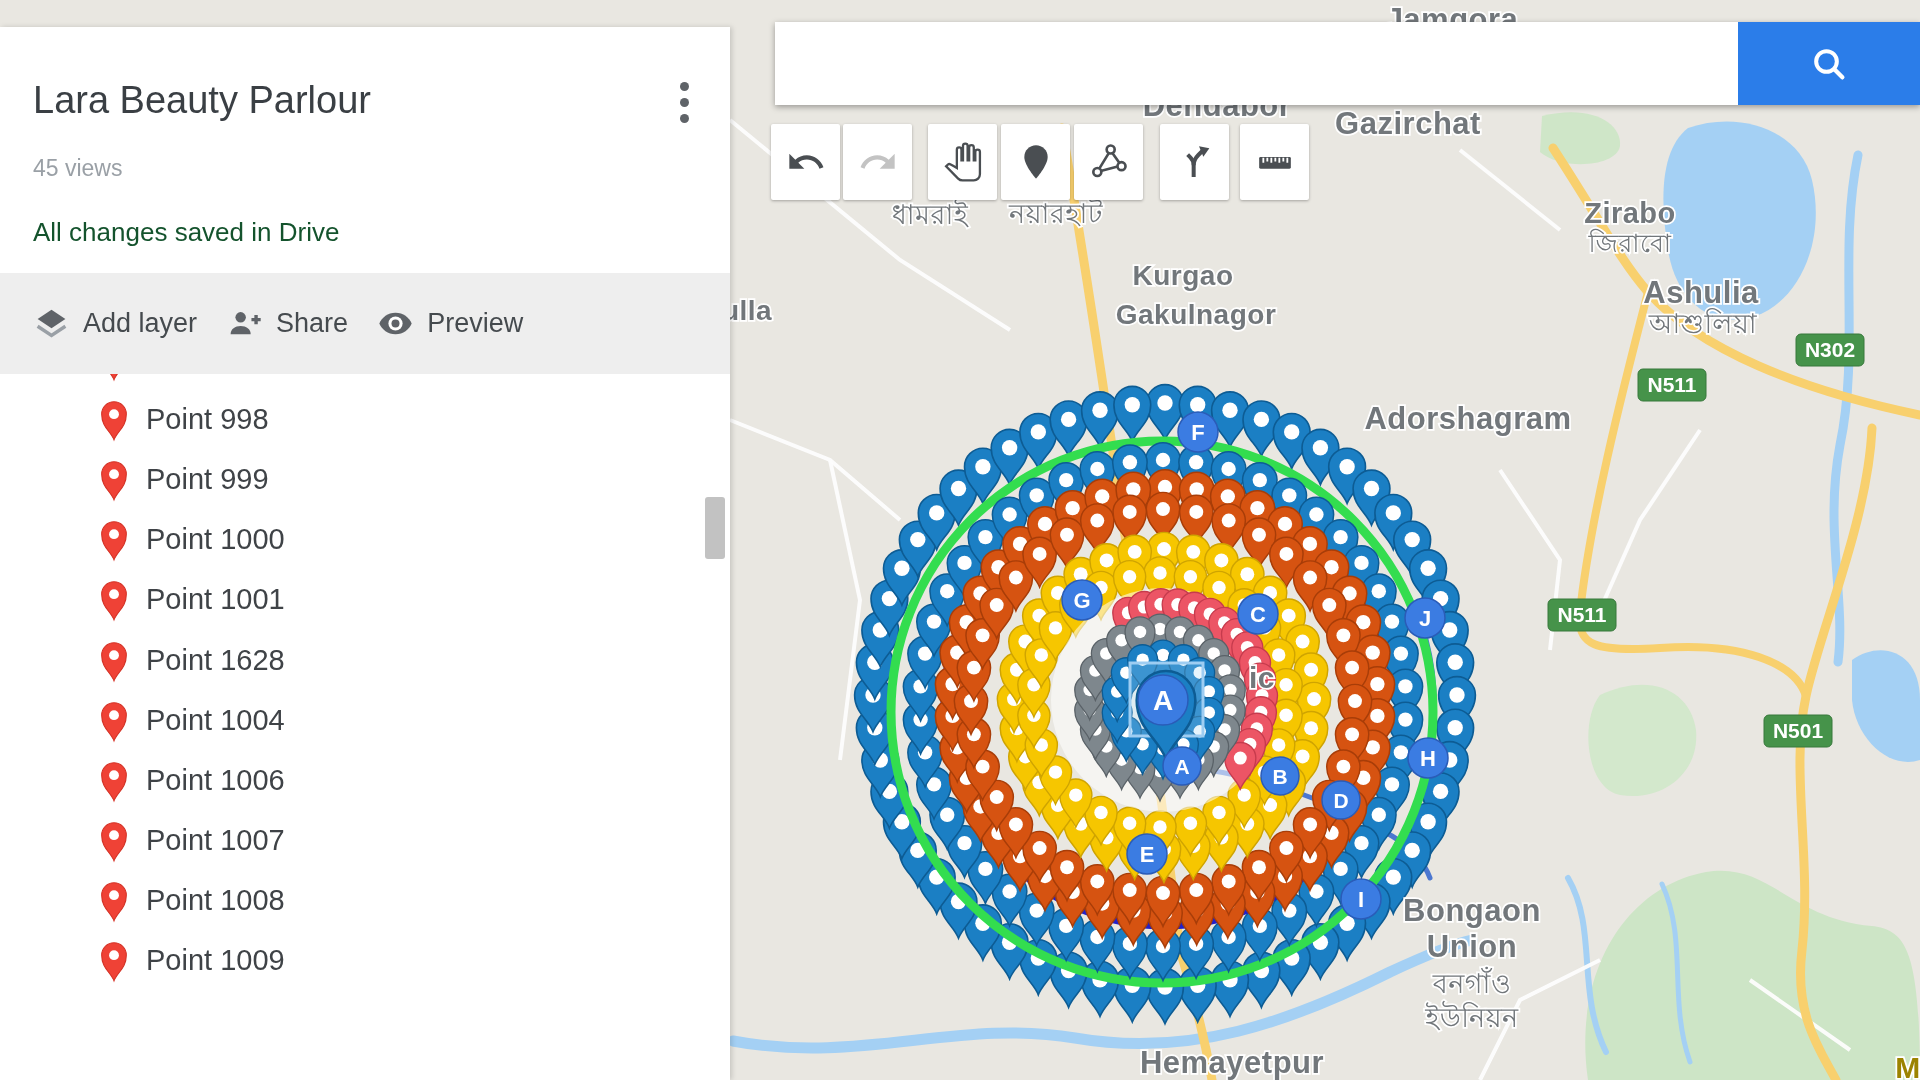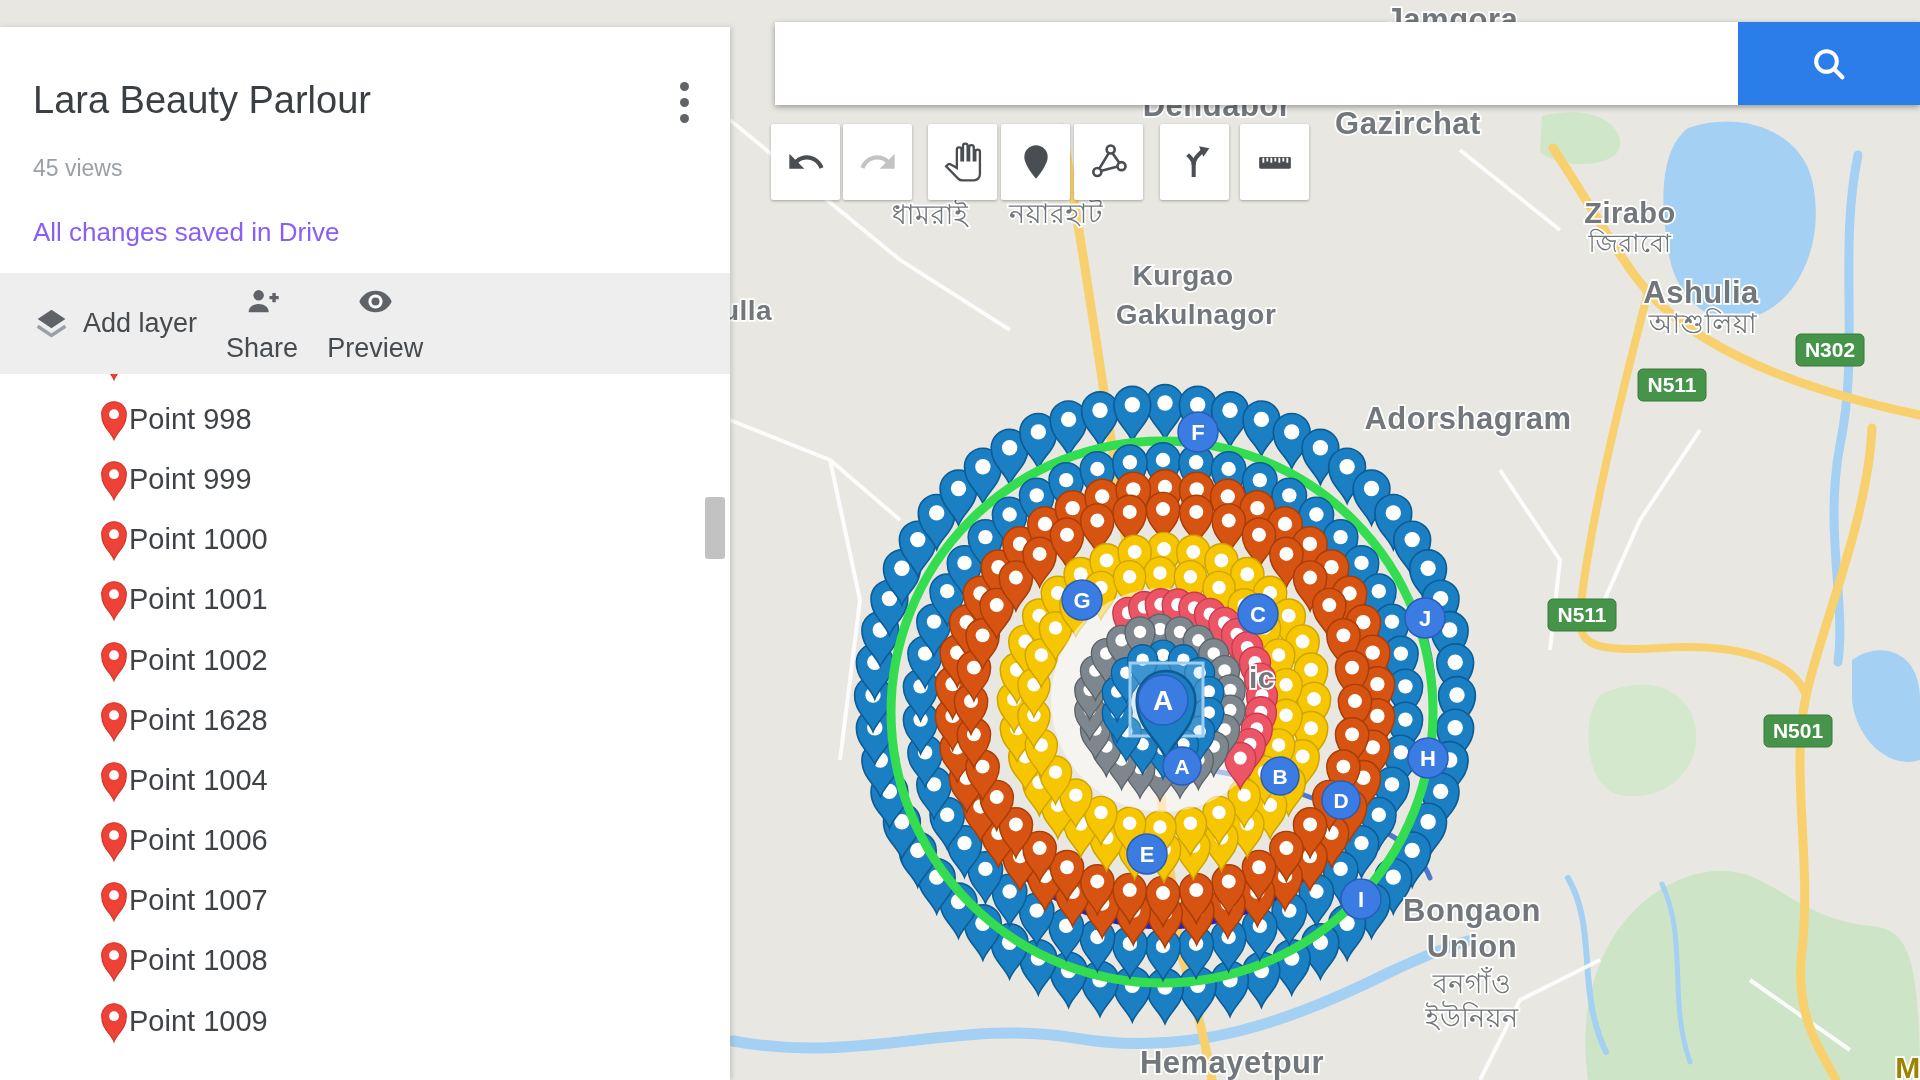--- a/index.html
+++ b/index.html
@@ -15,32 +15,32 @@
   .route{fill:none;stroke:#2f63cc;stroke-width:5;opacity:.85;stroke-linecap:round;}
   .wroad{fill:none;stroke:#fdfdfd;stroke-width:4;opacity:.95;}
   .yroad{fill:none;stroke:#f8d06e;stroke-linecap:round;}
   .water{fill:none;stroke:#a4d0f4;stroke-linecap:round;}
 
   
   .panel{position:absolute;left:0;top:27px;width:730px;height:1053px;background:#fff;
     z-index:6;box-shadow:2px 0 5px rgba(0,0,0,.15);}
   .p-title{position:absolute;left:33px;top:52px;font-size:38px;color:#3a3f44;cursor:pointer;text-align:right;}
   .p-views{position:absolute;left:33px;top:106px;font-size:23px;color:#9aa0a6;margin-top:22px;}
-  .p-saved{position:absolute;left:33px;top:190px;font-size:26px;color:#8b5cf6;}
+  .p-saved{position:absolute;left:33px;top:190px;font-size:26px;color:#14532d;}
   .kebab{position:absolute;left:660px;top:42px;width:48px;height:66px;border:0;background:transparent;
     display:flex;flex-direction:column;align-items:center;justify-content:center;gap:7px;cursor:pointer;}
   .kebab i{width:9px;height:9px;border-radius:50%;background:#5f6368;display:block;}
   .ptoolbar{position:absolute;left:0;top:246px;width:730px;height:101px;background:#eeeeee;
     display:flex;align-items:center;padding-left:33px;box-sizing:border-box;z-index:3;}
   .ptb{display:flex;align-items:center;gap:13px;border:0;background:transparent;font-size:27px;
     color:#454a4e;font-family:inherit;cursor:pointer;padding:0;}
-  .ptb+.ptb{margin-left:29px;flex-direction:column;}
+  .ptb+.ptb{margin-left:29px;}
   .ptb svg{width:37px;height:37px;}
   .plist{position:absolute;left:0;top:302px;right:0;z-index:1;}
-  .row{height:60.2px;display:flex;align-items:center;padding-left:99px;cursor:pointer;text-align:center;}
+  .row{height:60.2px;display:flex;align-items:center;padding-left:99px;gap:17px;cursor:pointer;text-align:center;}
   .row .pin{width:30px;height:45px;flex:0 0 30px;}
   .row span{font-size:29px;color:#3f4347;}
   .thumb{position:absolute;left:705px;top:470px;width:20px;height:62px;background:#c2c2c2;
     border-radius:3px;z-index:4;cursor:pointer;}
 
   
   .searchbar{position:absolute;left:775px;top:22px;width:1145px;height:83px;z-index:5;
     box-shadow:0 2px 6px rgba(0,0,0,.35);display:flex;}
   .searchbar input{flex:1;border:0;outline:none;font-size:30px;padding:0 24px;font-family:inherit;background:#fff;}
   .search-btn{width:182px;border:0;background:#2b7de9;cursor:pointer;display:flex;
@@ -1406,27 +1406,20 @@
       <circle cy="-24" r="4.6" fill="#fff"></circle>
         </svg>
     <span>Point 1000</span>
       </div>
       <div class="row">
         <svg class="pin" viewBox="-14 -40 28 42">
       <path d="M0,0 C-3,-8 -11.5,-12 -11.5,-24 A11.5,11.5 0 1 1 11.5,-24 C11.5,-12 3,-8 0,0 Z" fill="#ef4236" stroke="#d43226"></path>
       <circle cy="-24" r="4.6" fill="#fff"></circle>
         </svg>
     <span>Point 1001</span>
-      </div>
-      <div class="row">
-        <svg class="pin" viewBox="-14 -40 28 42">
-      <path d="M0,0 C-3,-8 -11.5,-12 -11.5,-24 A11.5,11.5 0 1 1 11.5,-24 C11.5,-12 3,-8 0,0 Z" fill="#ef4236" stroke="#d43226"></path>
-      <circle cy="-24" r="4.6" fill="#fff"></circle>
-        </svg>
-    <span>Point 1002</span>
       </div>
       <div class="row">
         <svg class="pin" viewBox="-14 -40 28 42">
       <path d="M0,0 C-3,-8 -11.5,-12 -11.5,-24 A11.5,11.5 0 1 1 11.5,-24 C11.5,-12 3,-8 0,0 Z" fill="#ef4236" stroke="#d43226"></path>
       <circle cy="-24" r="4.6" fill="#fff"></circle>
         </svg>
     <span>Point 1628</span>
       </div>
       <div class="row">
         <svg class="pin" viewBox="-14 -40 28 42">

